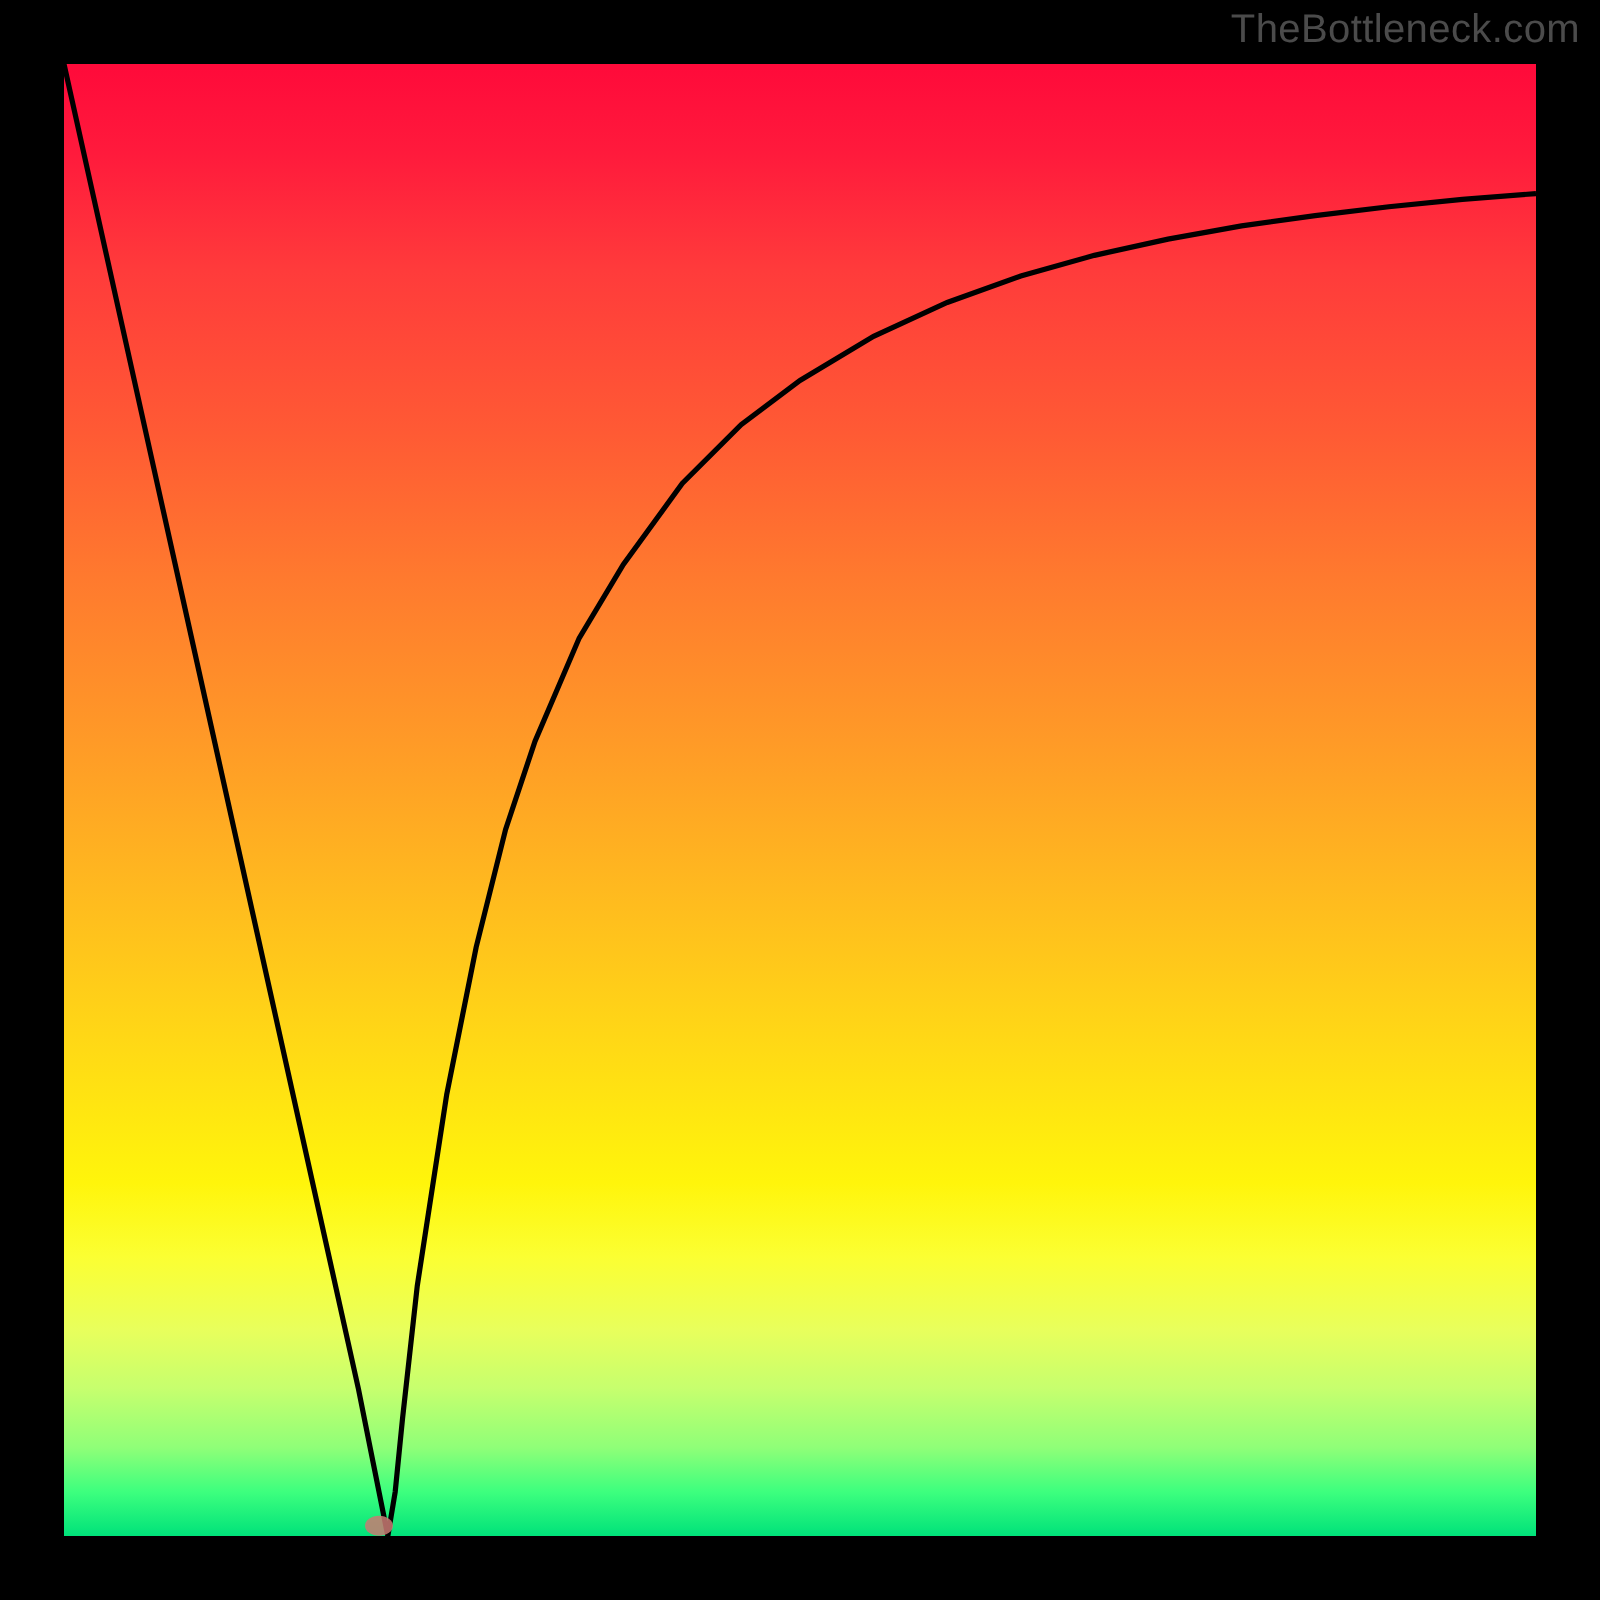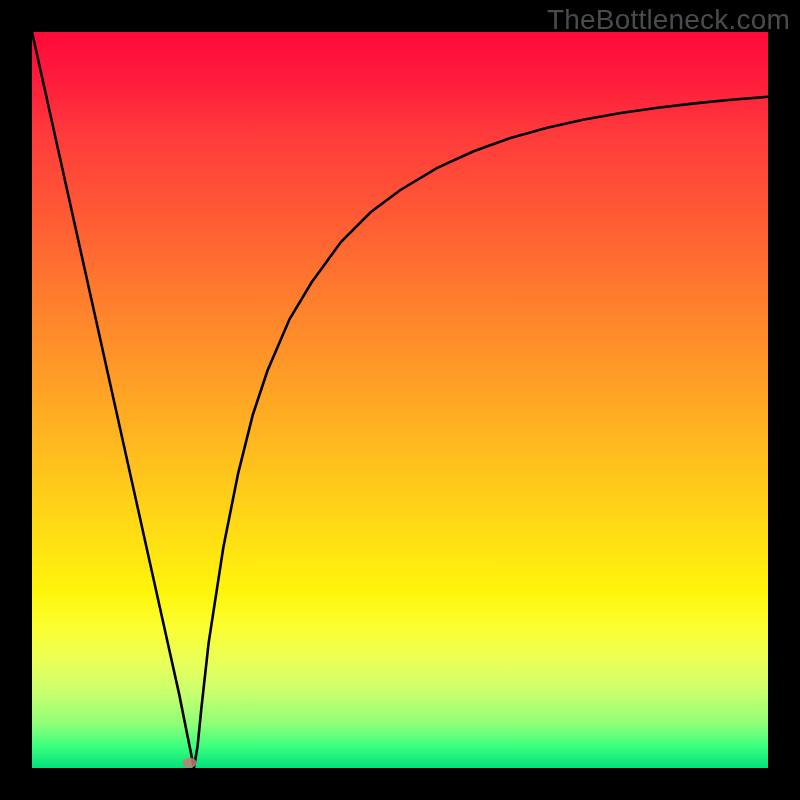--- a/index.html
+++ b/index.html
@@ -41,21 +41,21 @@
       #8fff78 94%,
       #3dff7e 97%,
       #00e27a 100%
     );
   }
   .watermark {
     position: absolute;
     top: 4px;
     right: 10px;
     color: #4b4b4b;
-    font-size: 28px;
+    font-size: 20px;
     font-weight: 500;
     letter-spacing: 0.2px;
     user-select: none;
   }
   svg.curve {
     position: absolute;
     left: 0;
     top: 0;
     width: 736px;
     height: 736px;

